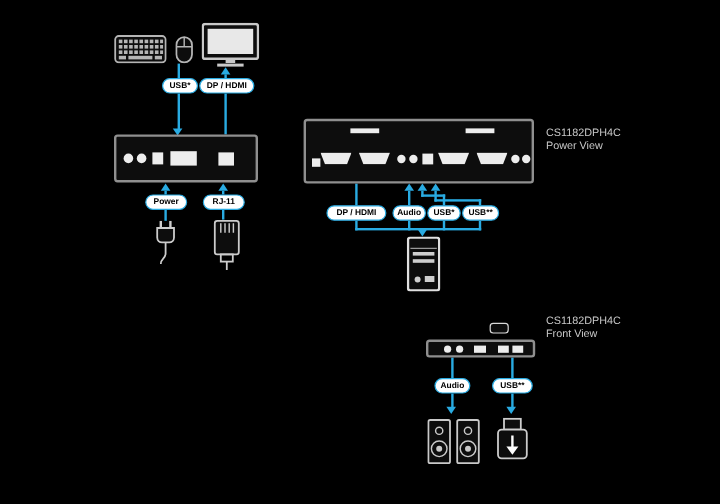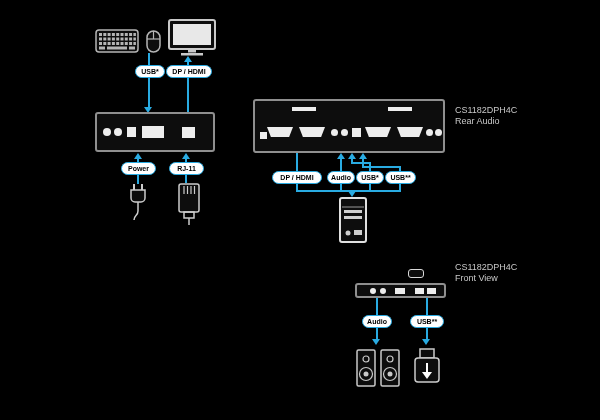--- a/index.html
+++ b/index.html
@@ -156,21 +156,21 @@
     <div class="pcirc" style="left:86px;top:28px;width:7px;height:7px"></div>
     <div class="prect" style="left:97px;top:27px;width:9px;height:9px"></div>
     <div class="ptrap" style="left:110px;top:26px;width:26px;height:10px"></div>
     <div class="ptrap" style="left:142px;top:26px;width:26px;height:10px"></div>
     <div class="pcirc" style="left:171px;top:28px;width:7px;height:7px"></div>
     <div class="pcirc" style="left:180px;top:28px;width:7px;height:7px"></div>
   </div>
 
   <div class="label" style="left:455px;top:105px">
     <div>CS1182DPH4C</div>
-    <div>Rear Audio</div>
+    <div>Power View</div>
   </div>
 
   <div class="vline" style="left:296px;top:153px;height:18px"></div>
   <div class="arr-up" style="left:337px;top:153px"></div>
   <div class="arr-up" style="left:348px;top:153px"></div>
   <div class="arr-up" style="left:359px;top:153px"></div>
   <div class="vline" style="left:340px;top:159px;height:12px"></div>
   <div class="vline" style="left:351px;top:159px;height:5px"></div>
   <div class="hline" style="left:351px;top:162px;width:20px"></div>
   <div class="vline" style="left:369px;top:162px;height:9px"></div>

